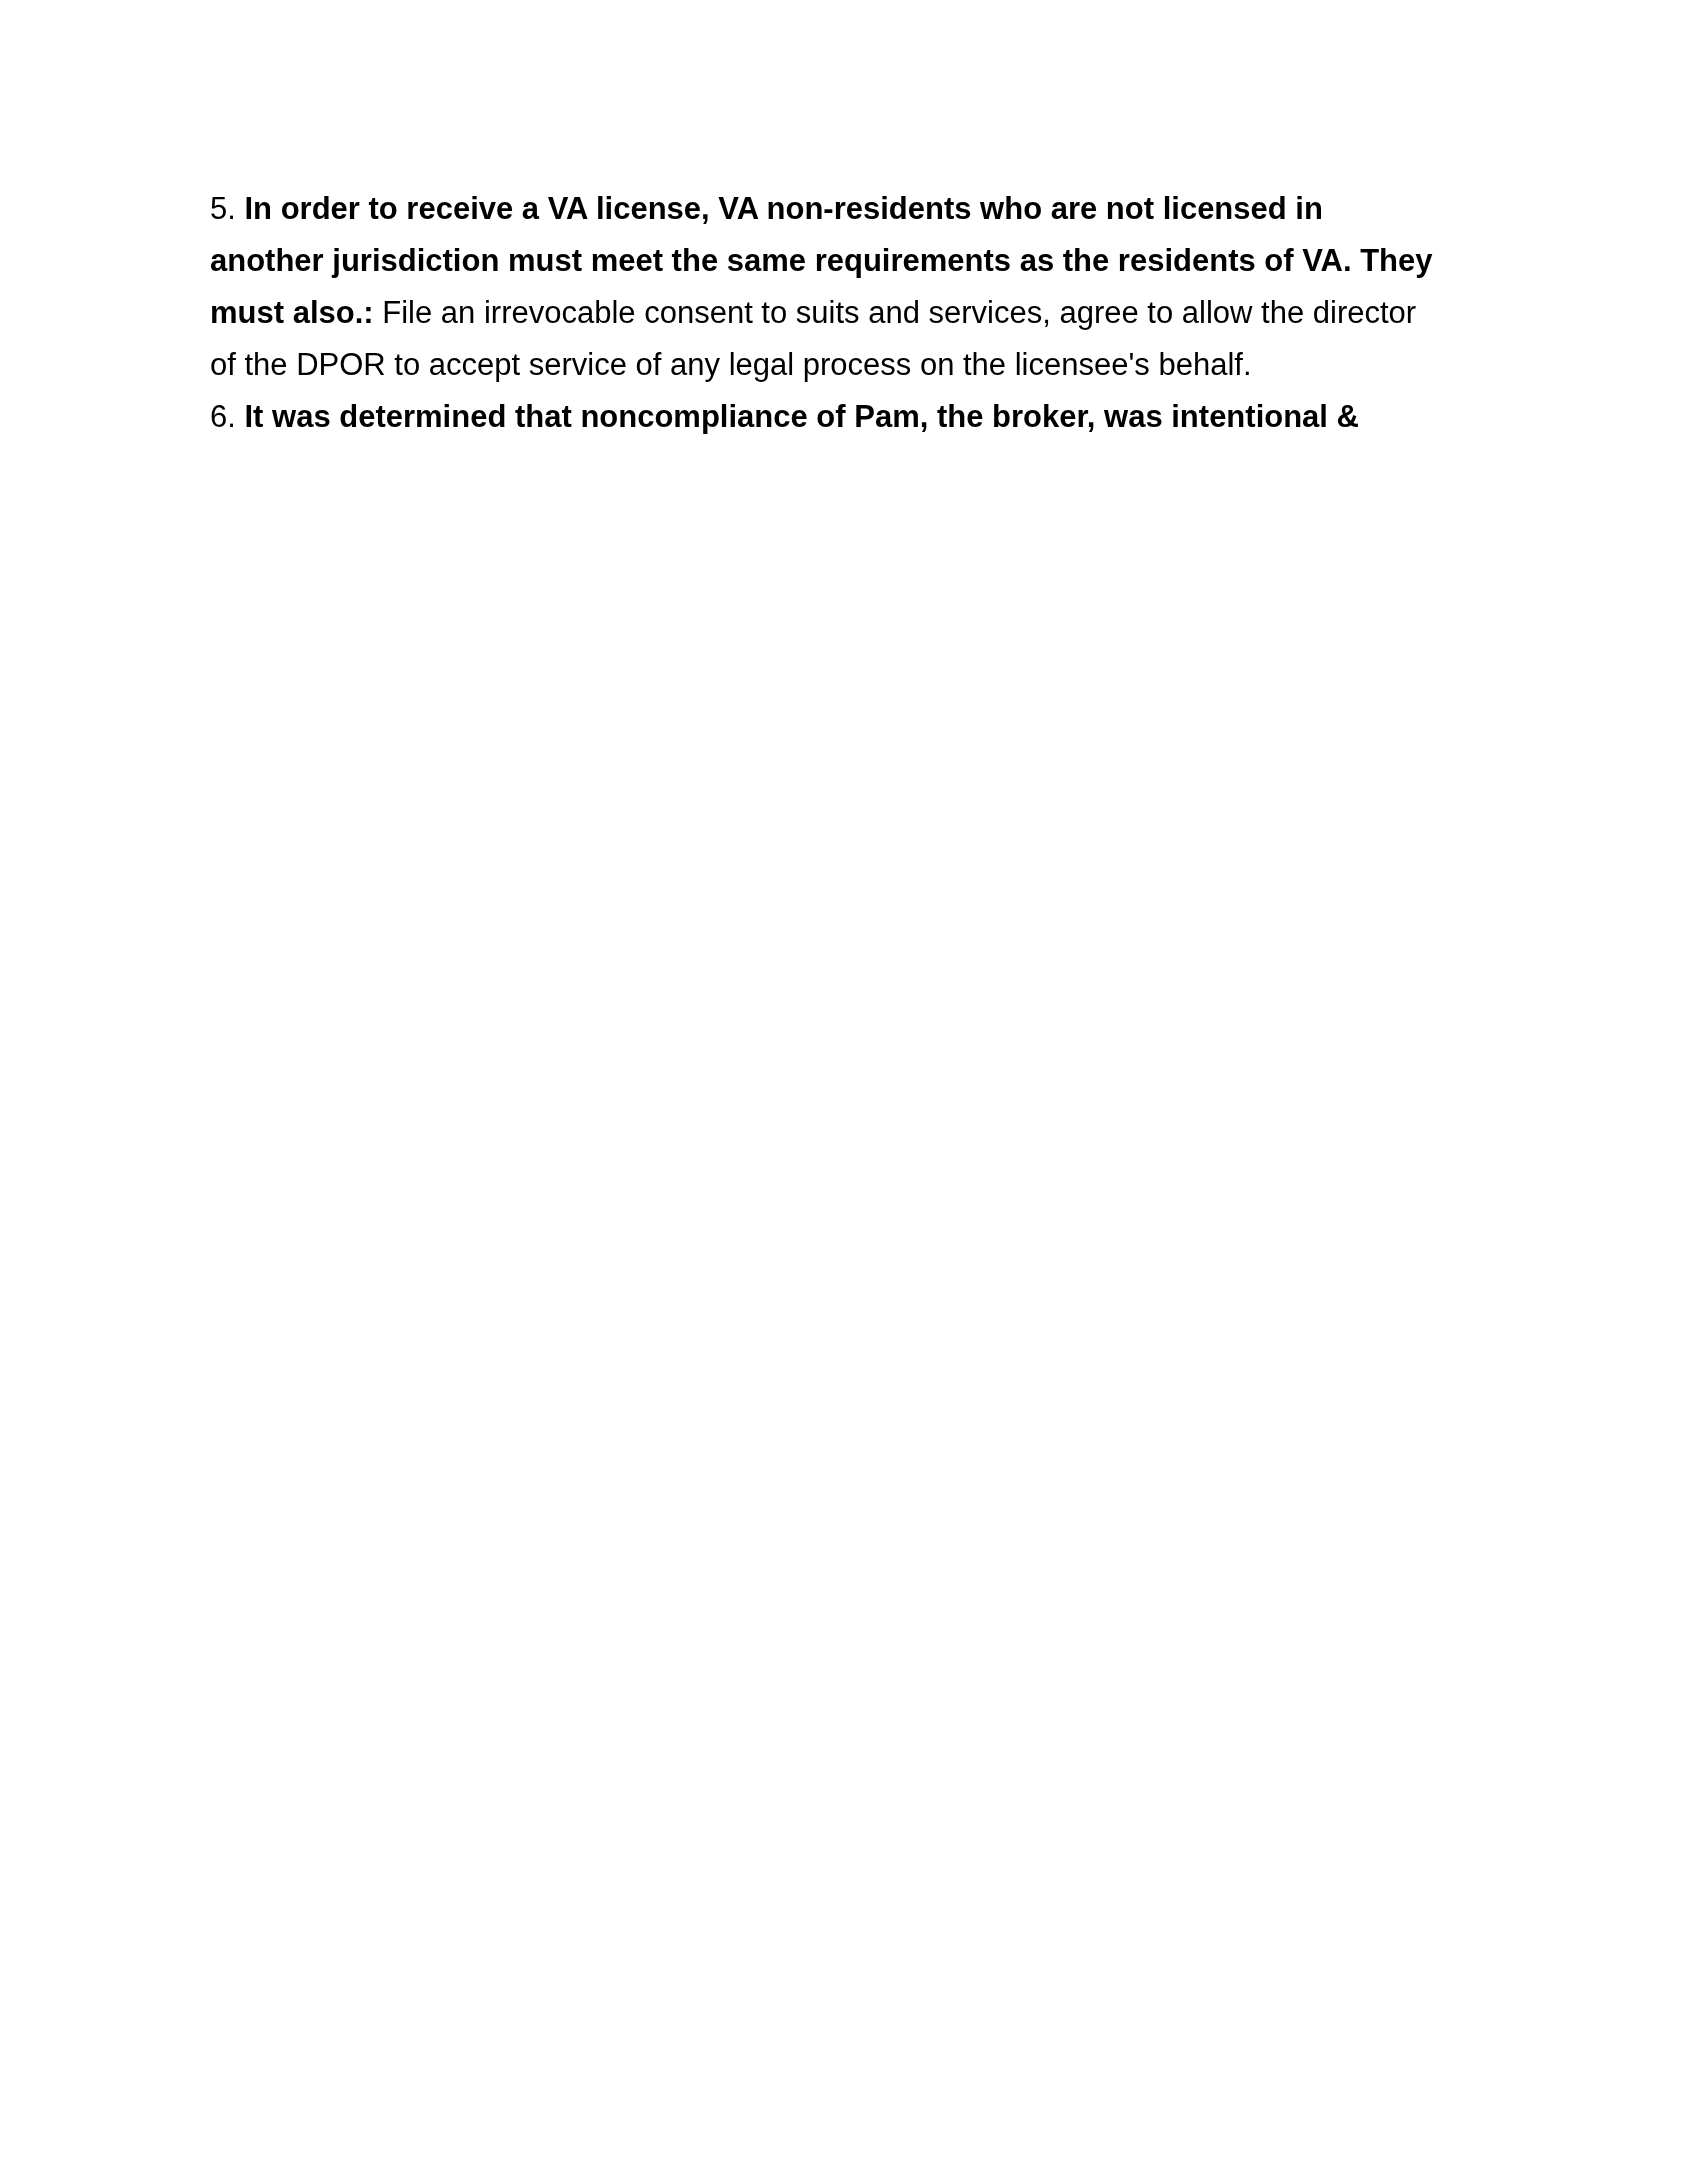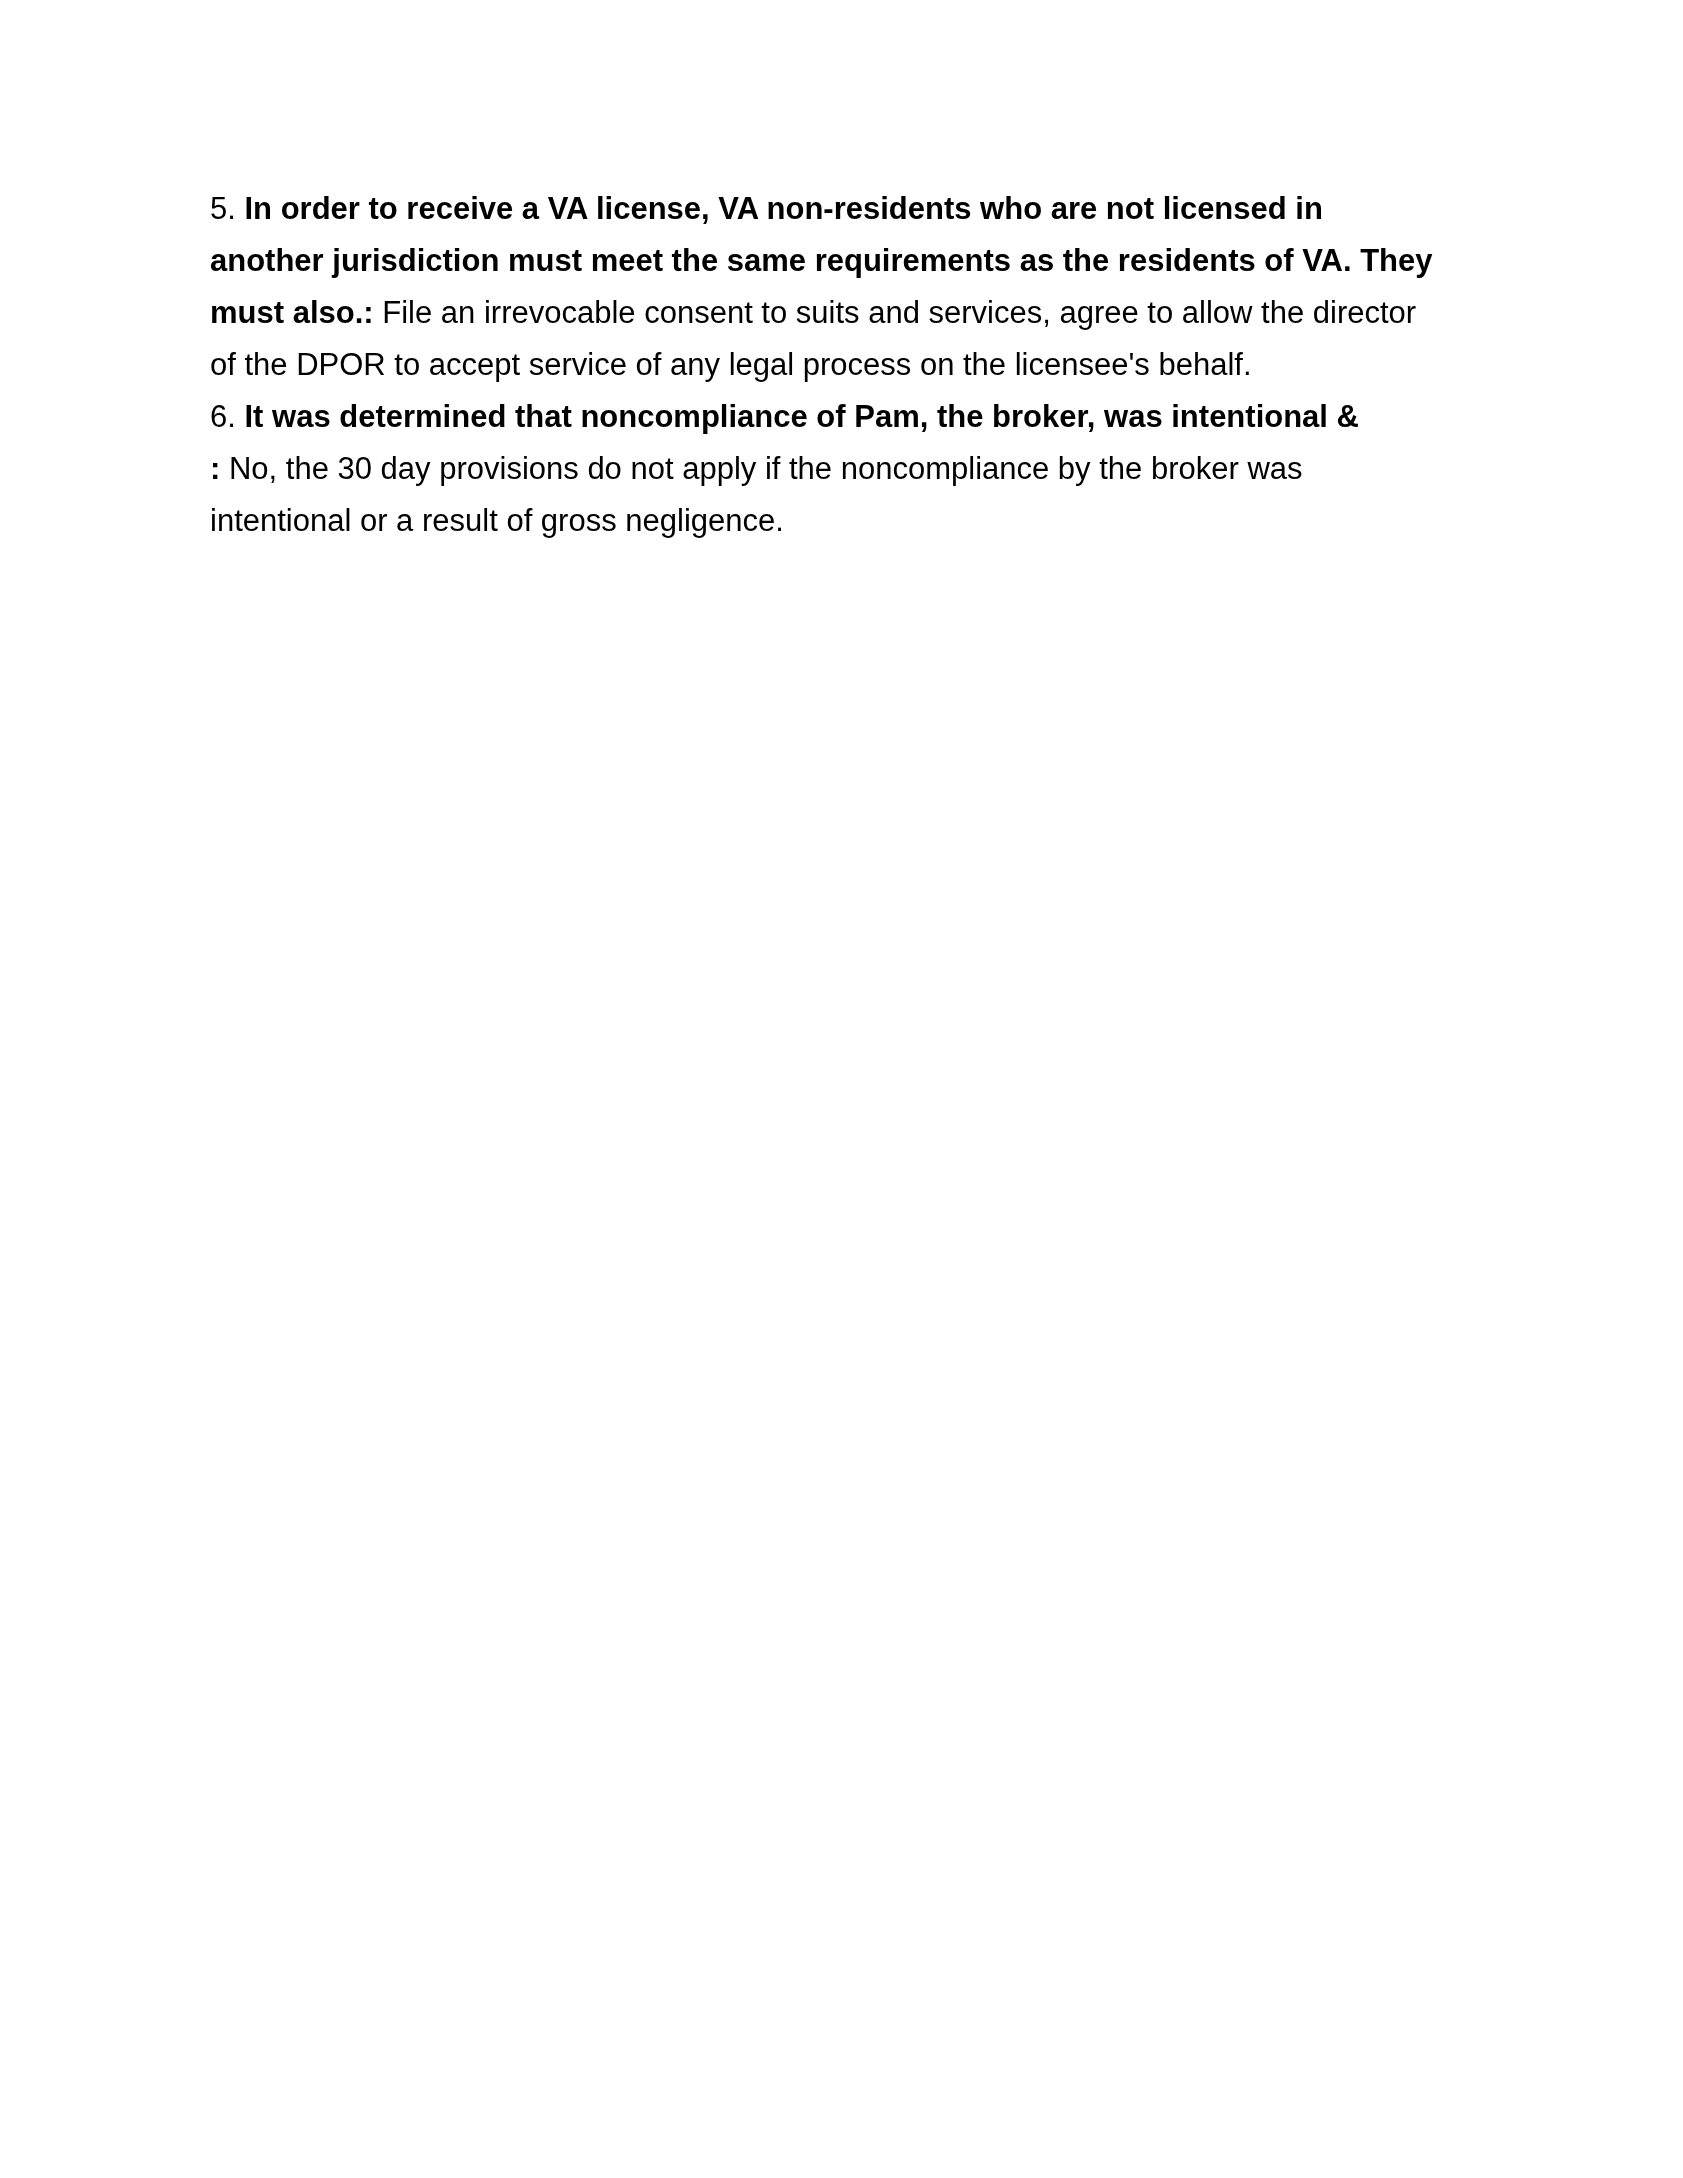--- a/index.html
+++ b/index.html
@@ -54,21 +54,20 @@
 
 <div class="page">
   <div class="doc-body">
 
     <div class="qa-block">
       <p class="qa-line"><span class="num">5.</span> <span class="q">In order to receive a VA license, VA non-residents who are not licensed in another jurisdiction must meet the same requirements as the residents of VA. They must also.:</span> <span class="a">File an irrevocable consent to suits and services, agree to allow the director of the DPOR to accept service of any legal process on the licensee's behalf.</span></p>
     </div>
 
     <div class="qa-block">
       <p class="qa-line"><span class="num">6.</span> <span class="q">It was determined that noncompliance of Pam, the broker, was intentional &amp;</span></p>
-      <p class="qa-line"><span class="q">:</span> <span class="a">No, the 30 day provisions do not apply if the noncompliance by the broker was intentional or a result of gross negligence.</span></p>
     </div>
 
 
 
 
   </div>
 </div>
 
 
 </body></html>

